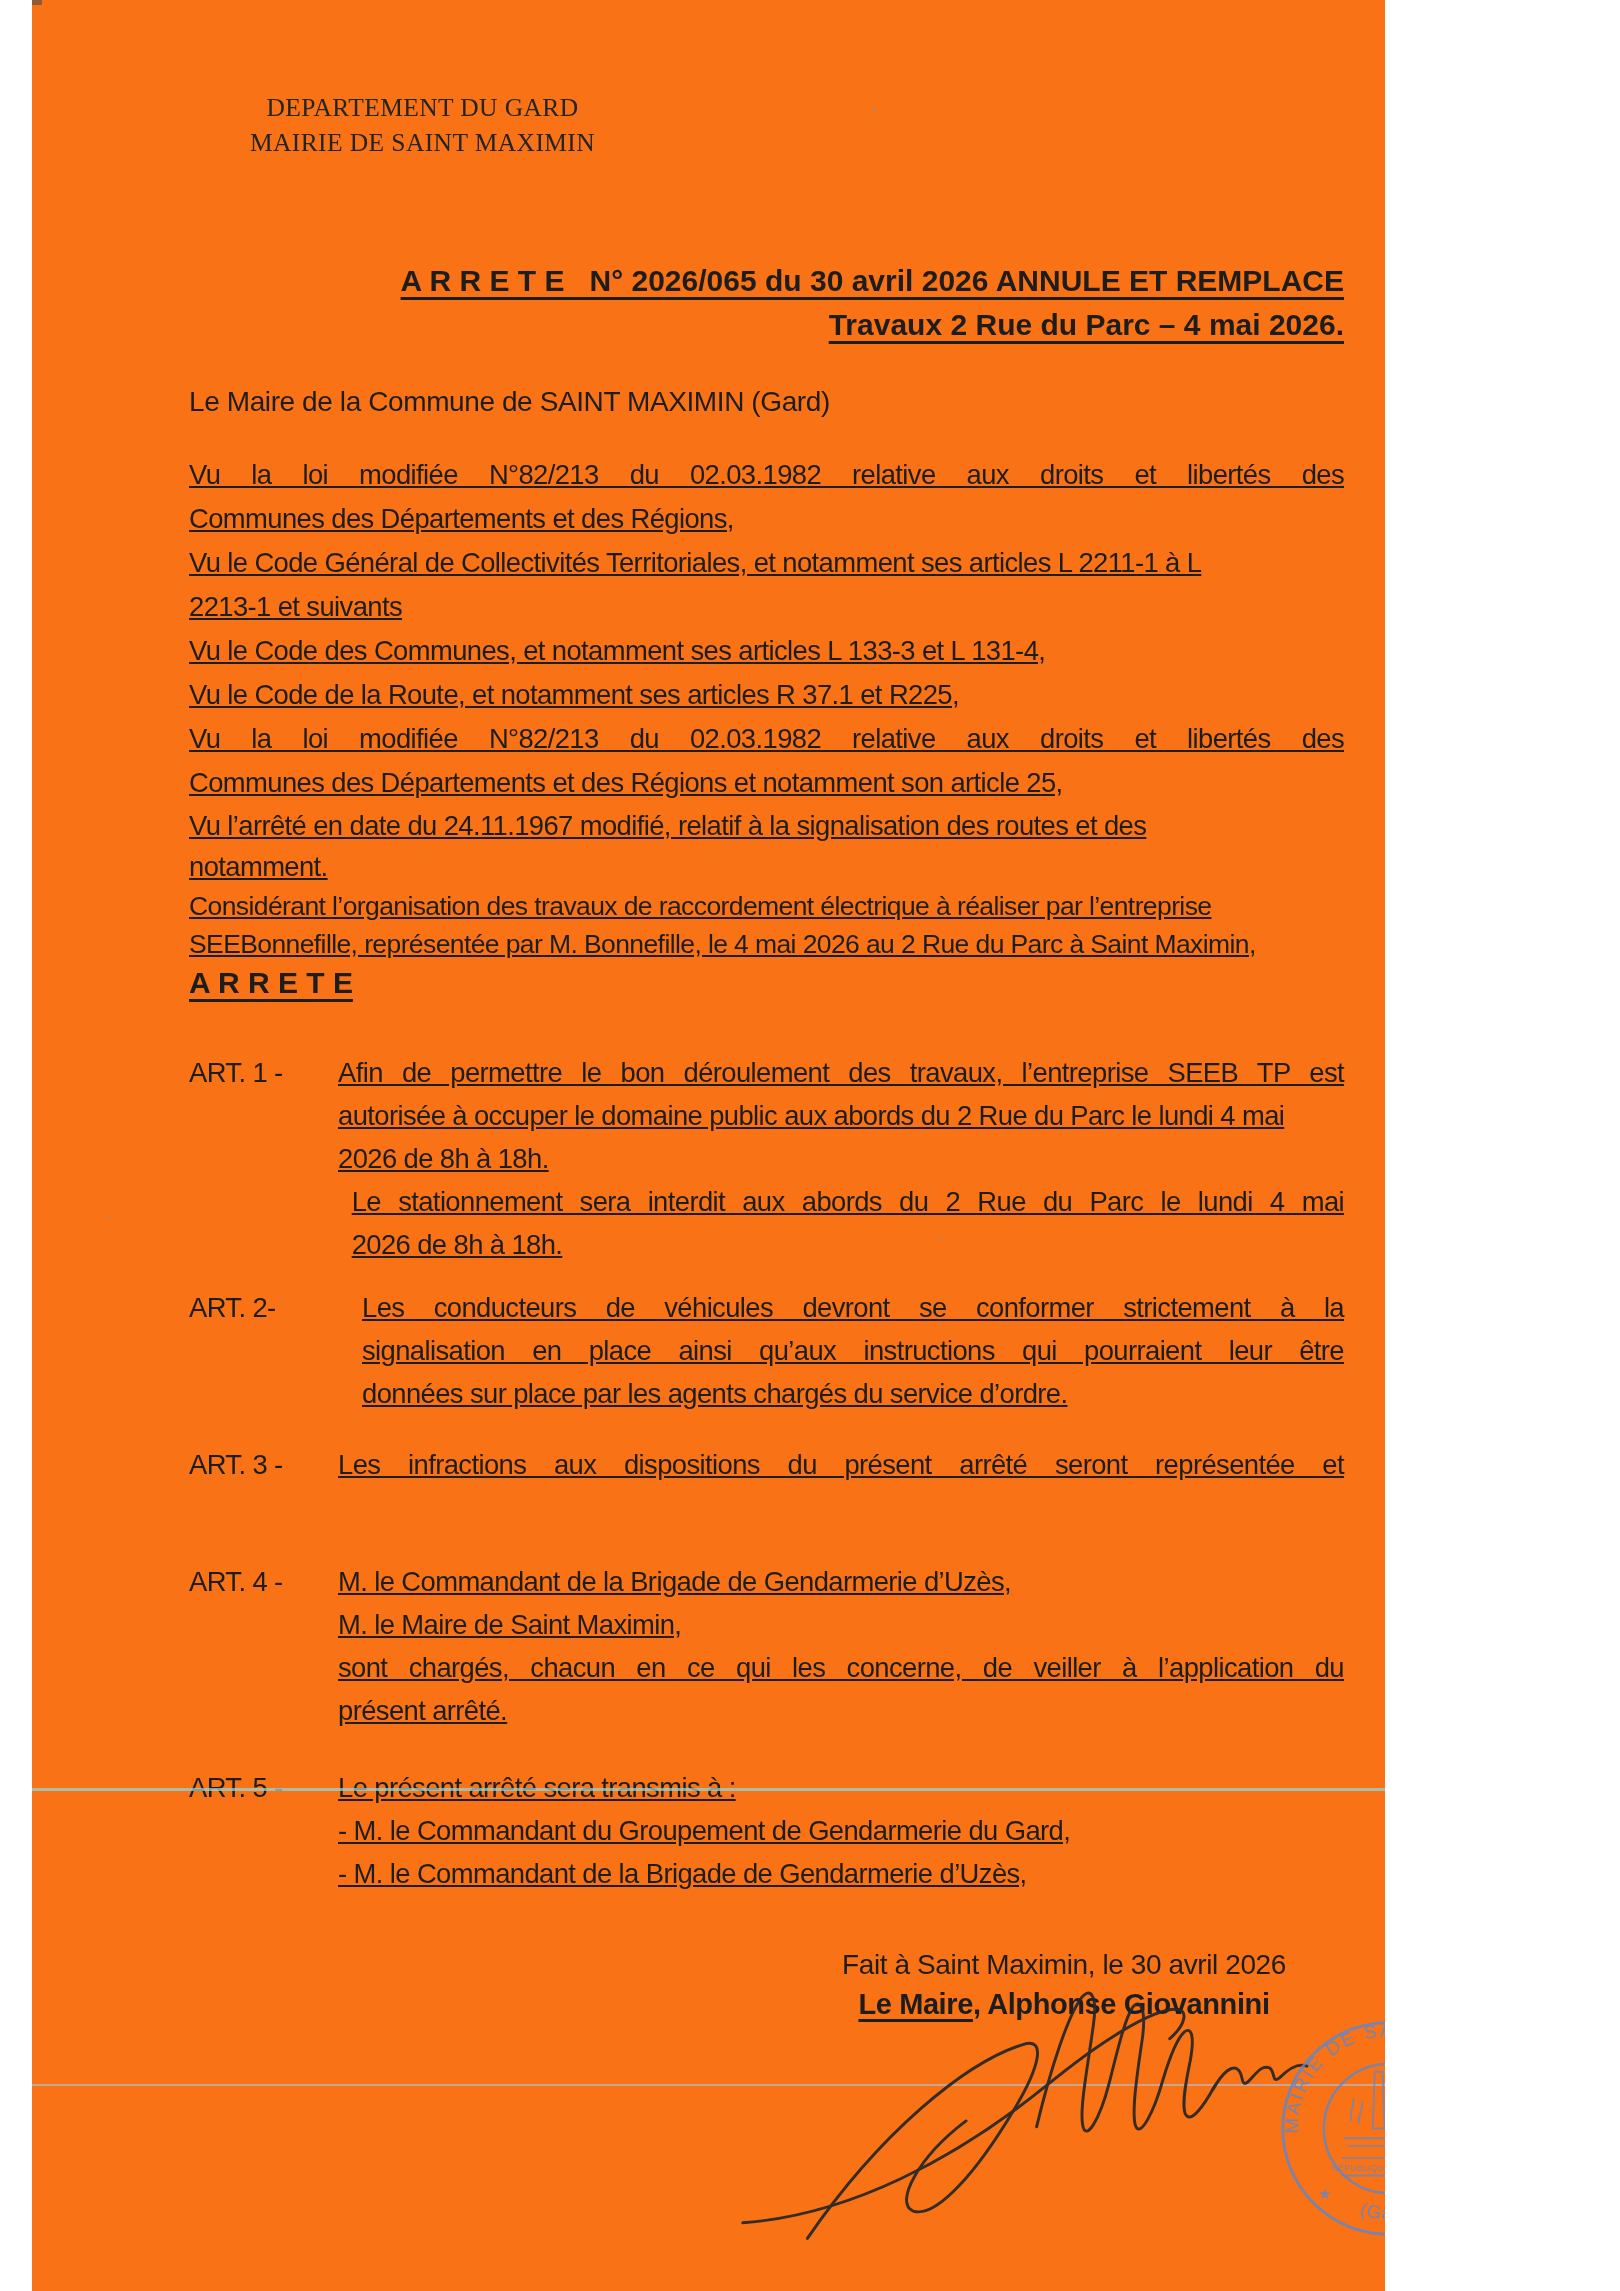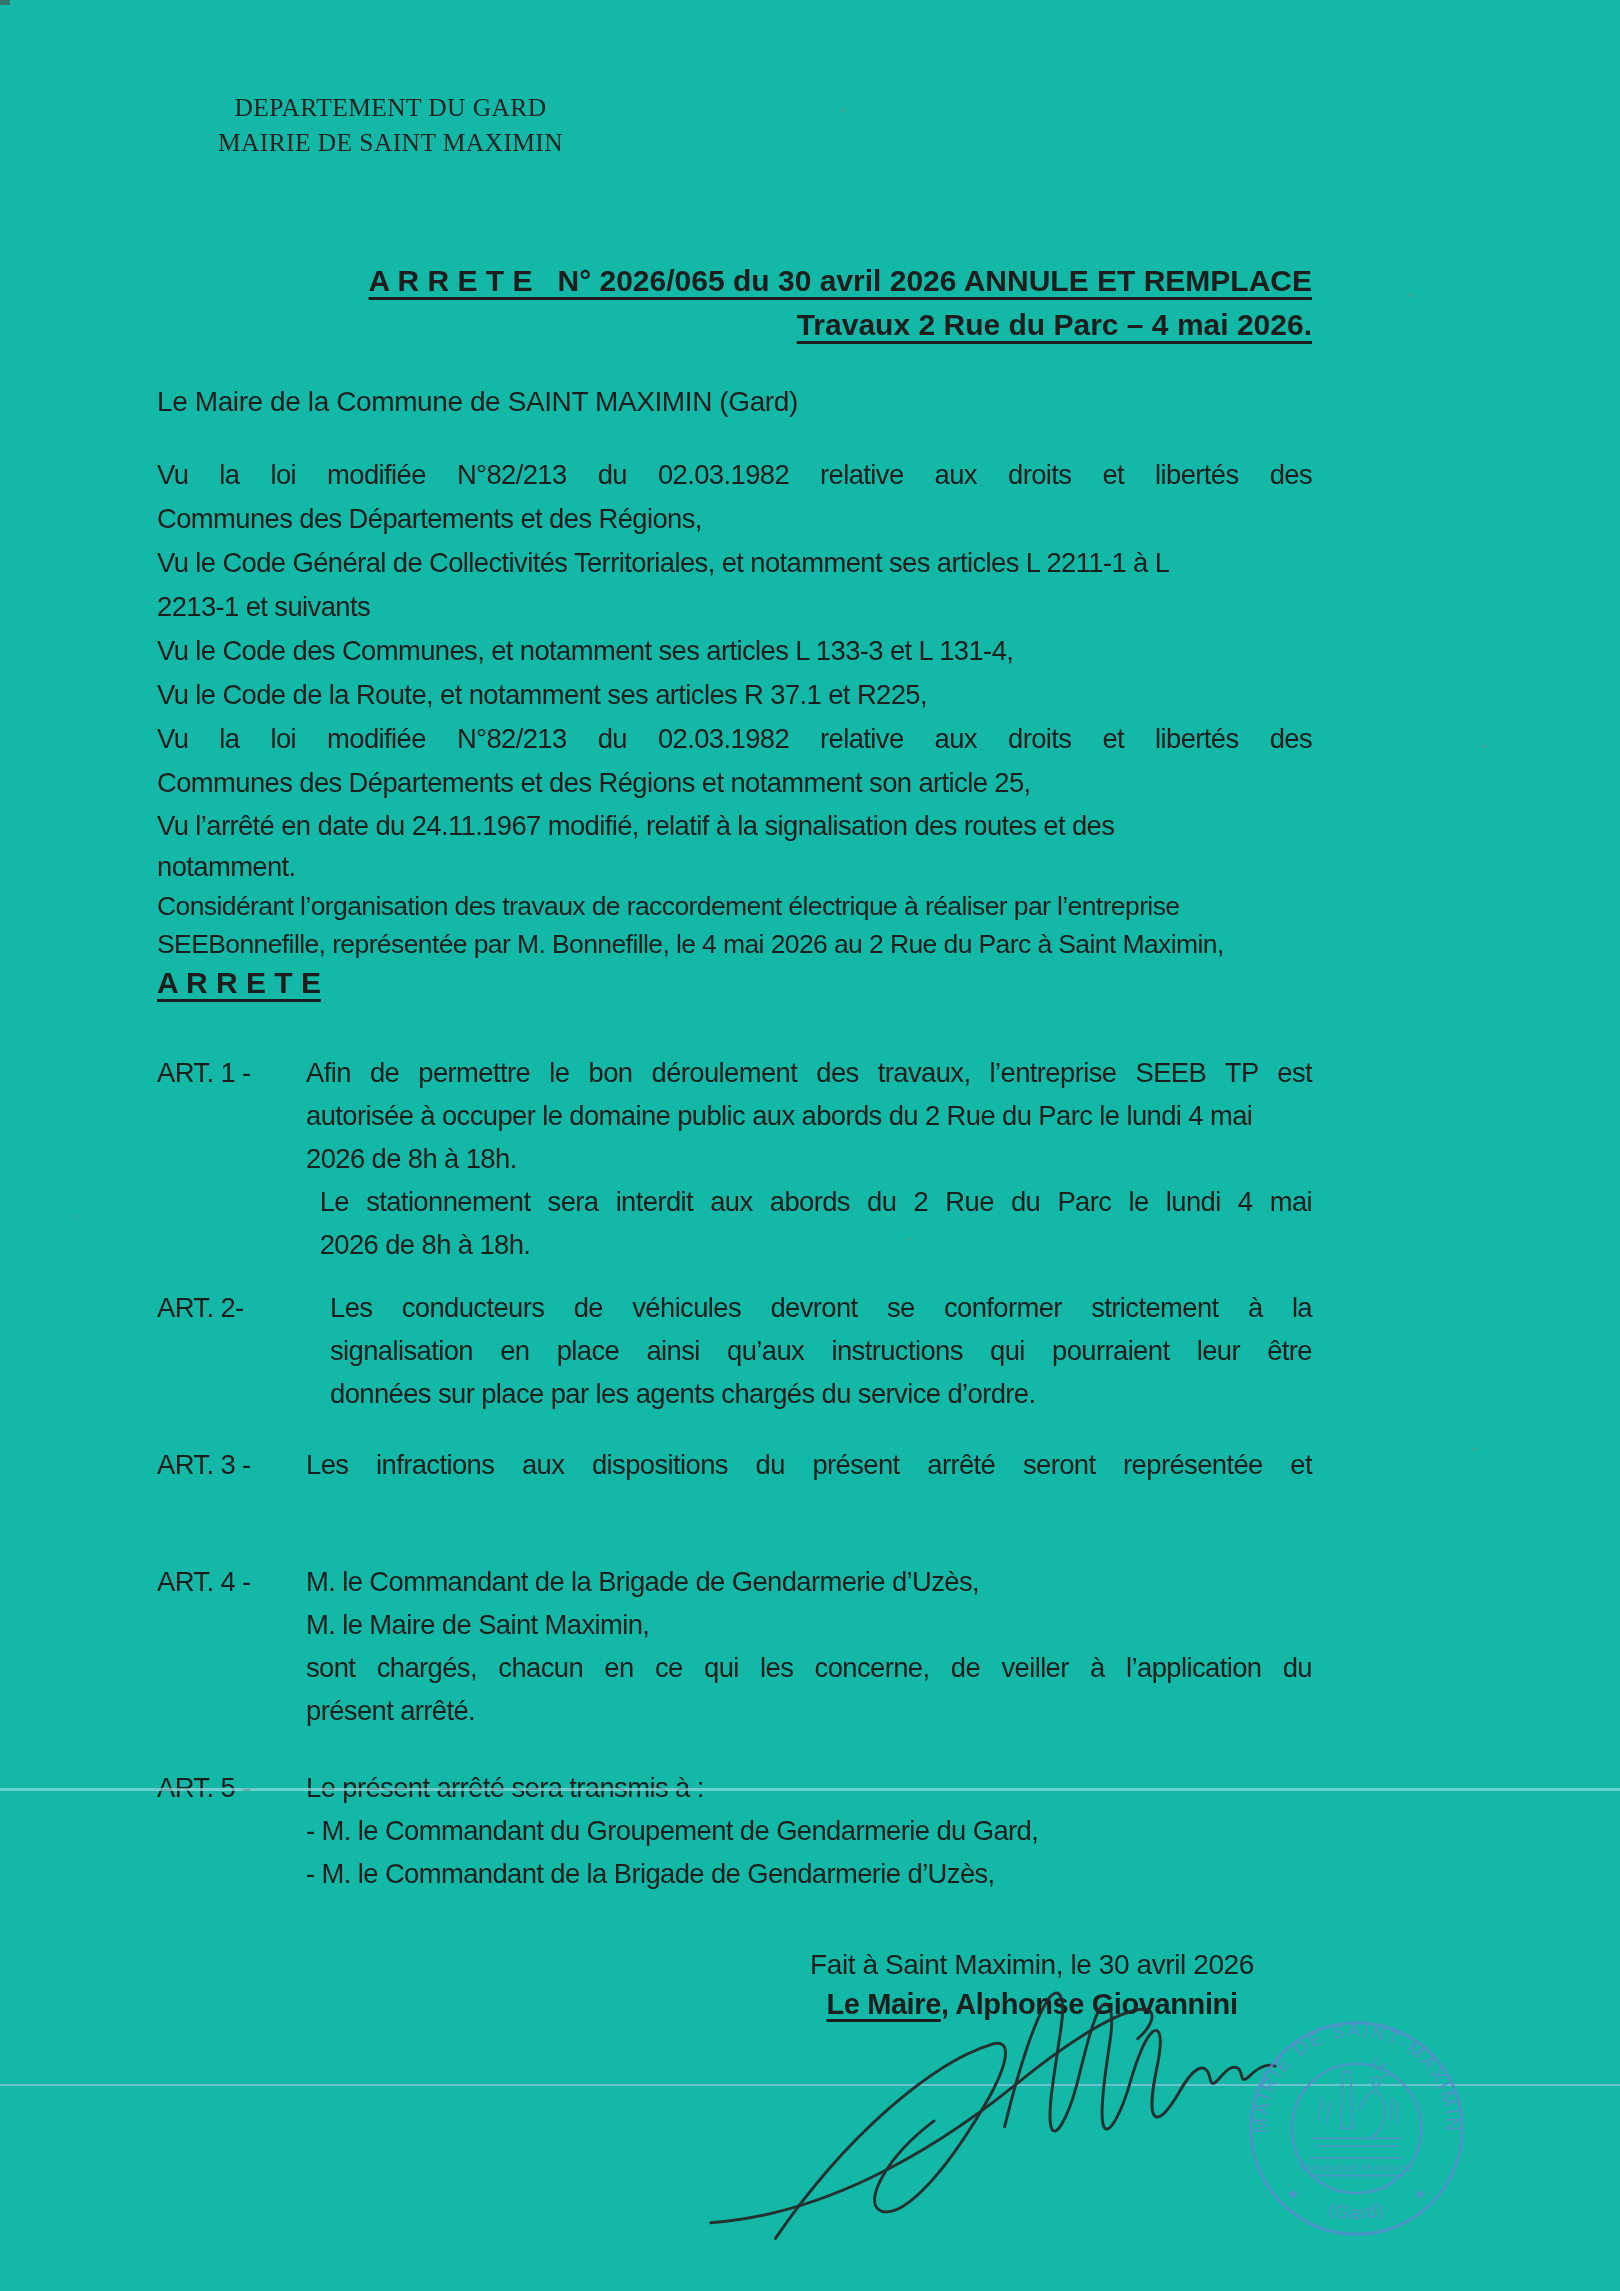--- a/index.html
+++ b/index.html
@@ -1,27 +1,27 @@
 <!DOCTYPE html>
 <html><head>
 <meta charset="utf-8">
 <style>
   html,body{margin:0;padding:0;background:#ffffff;}
-  .page{position:relative;width:1620px;height:2292px;background:#14b8a6;
-        font-family:"Liberation Sans","DejaVu Sans",sans-serif;color:#1d1d1d;overflow:hidden;}
+  .page{position:relative;width:1353px;height:2292px;background:#f97316;
+        font-family:"Liberation Sans","DejaVu Sans",sans-serif;color:#1d1d1d;overflow:hidden;margin-left:32px;}
   .letterhead{position:absolute;left:167px;top:90px;width:447px;text-align:center;
         font-family:"Liberation Serif","DejaVu Serif",serif;font-size:25.5px;line-height:35px;
         color:#242424;letter-spacing:0.4px;}
   .title-block{position:absolute;left:157px;top:259px;width:1155px;text-align:right;
         font-weight:bold;font-size:30px;line-height:44px;}
   .t-line{white-space:pre;text-decoration:underline;text-decoration-thickness:2.9px;text-underline-offset:5.9px;}
   .intro{position:absolute;left:157px;top:386px;font-size:28px;letter-spacing:-0.4px;}
   .recitals{position:absolute;left:157px;top:453px;width:1155px;font-size:27.4px;
         letter-spacing:-0.6px;line-height:44px;}
-  .ln{white-space:nowrap;}
+  .ln{white-space:nowrap;text-decoration:underline;}
   .js{white-space:normal;text-align:justify;text-align-last:justify;}
   .lh42{line-height:41px;}
   .small{font-size:26.5px;line-height:38px;}
   .heading{position:absolute;left:157px;top:966px;width:1155px;
         font-weight:bold;font-size:30px;}
   .heading .t-line{display:inline-block;}
   .article{position:absolute;left:157px;width:1155px;display:flex;font-size:27.4px;
         letter-spacing:-0.6px;line-height:43px;}
   .art-label{width:149px;flex:0 0 149px;}
   .art-body{flex:1;min-width:0;}

